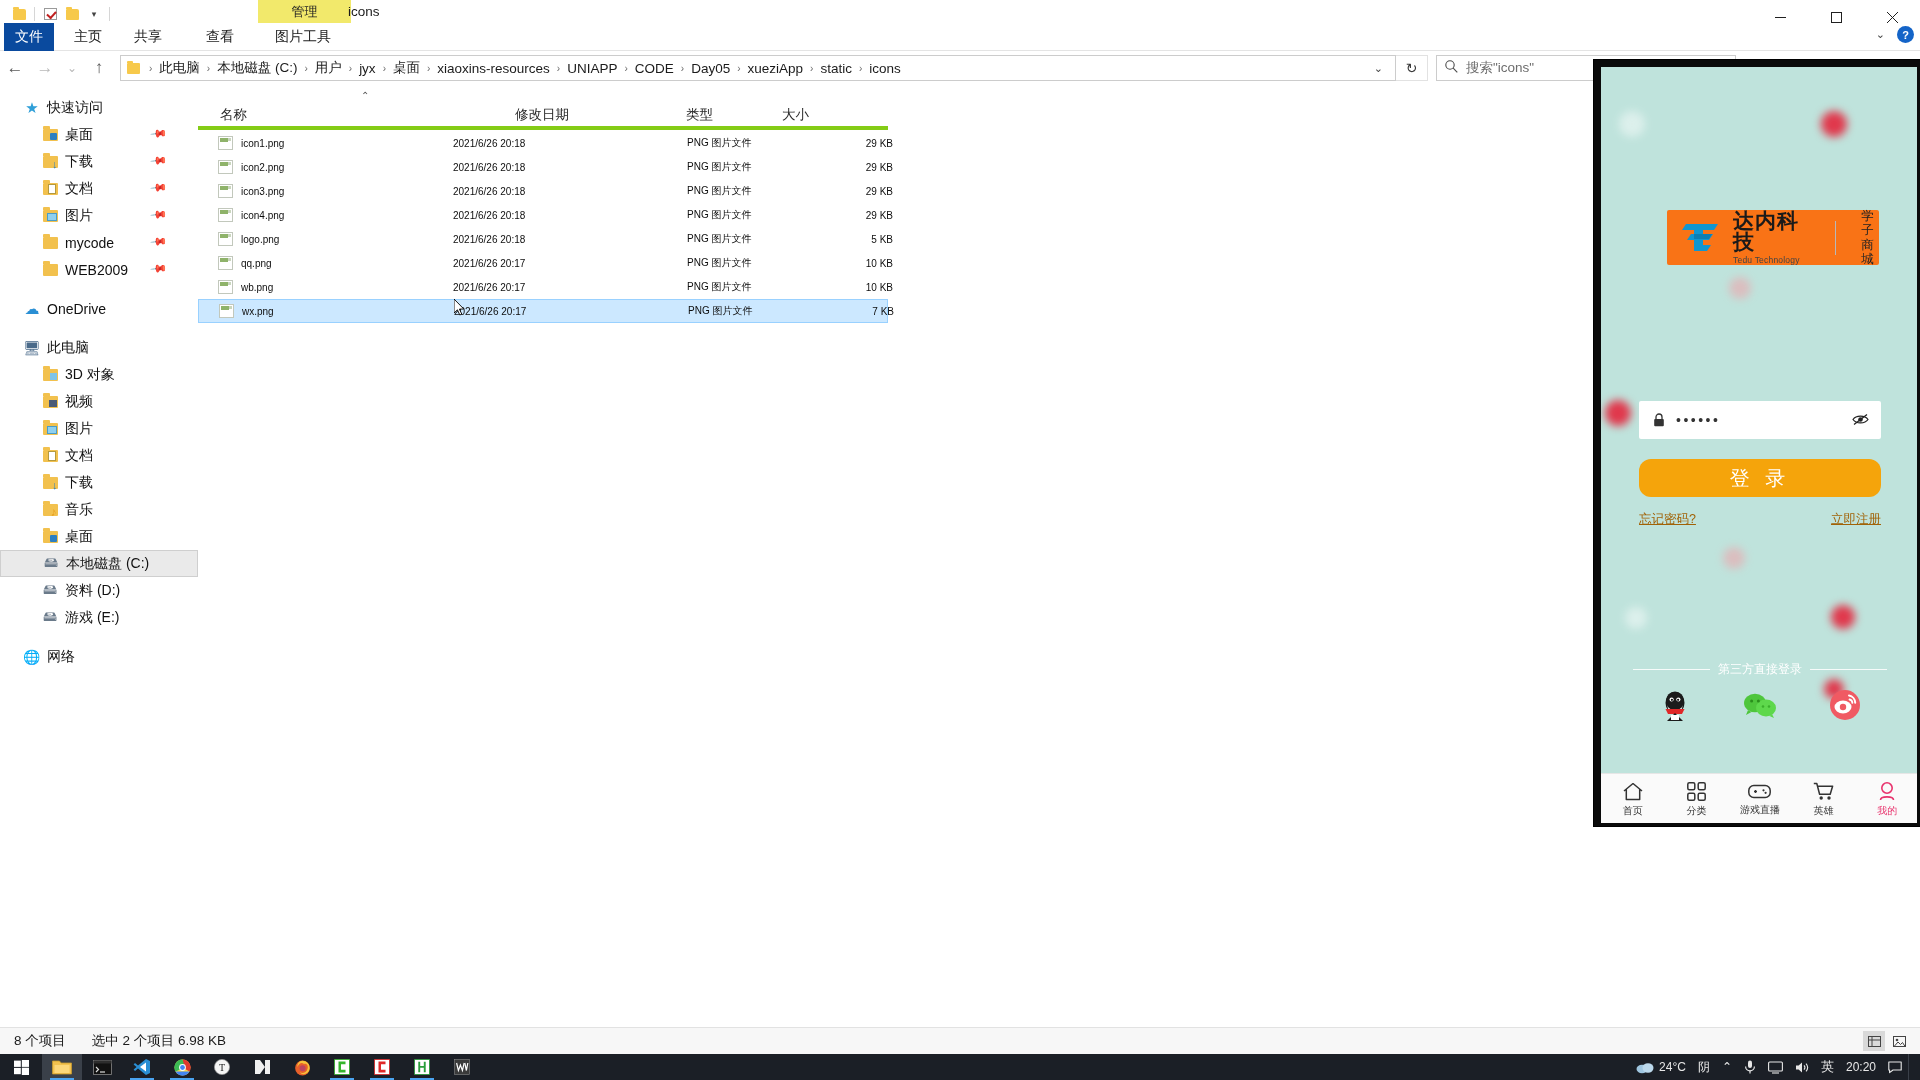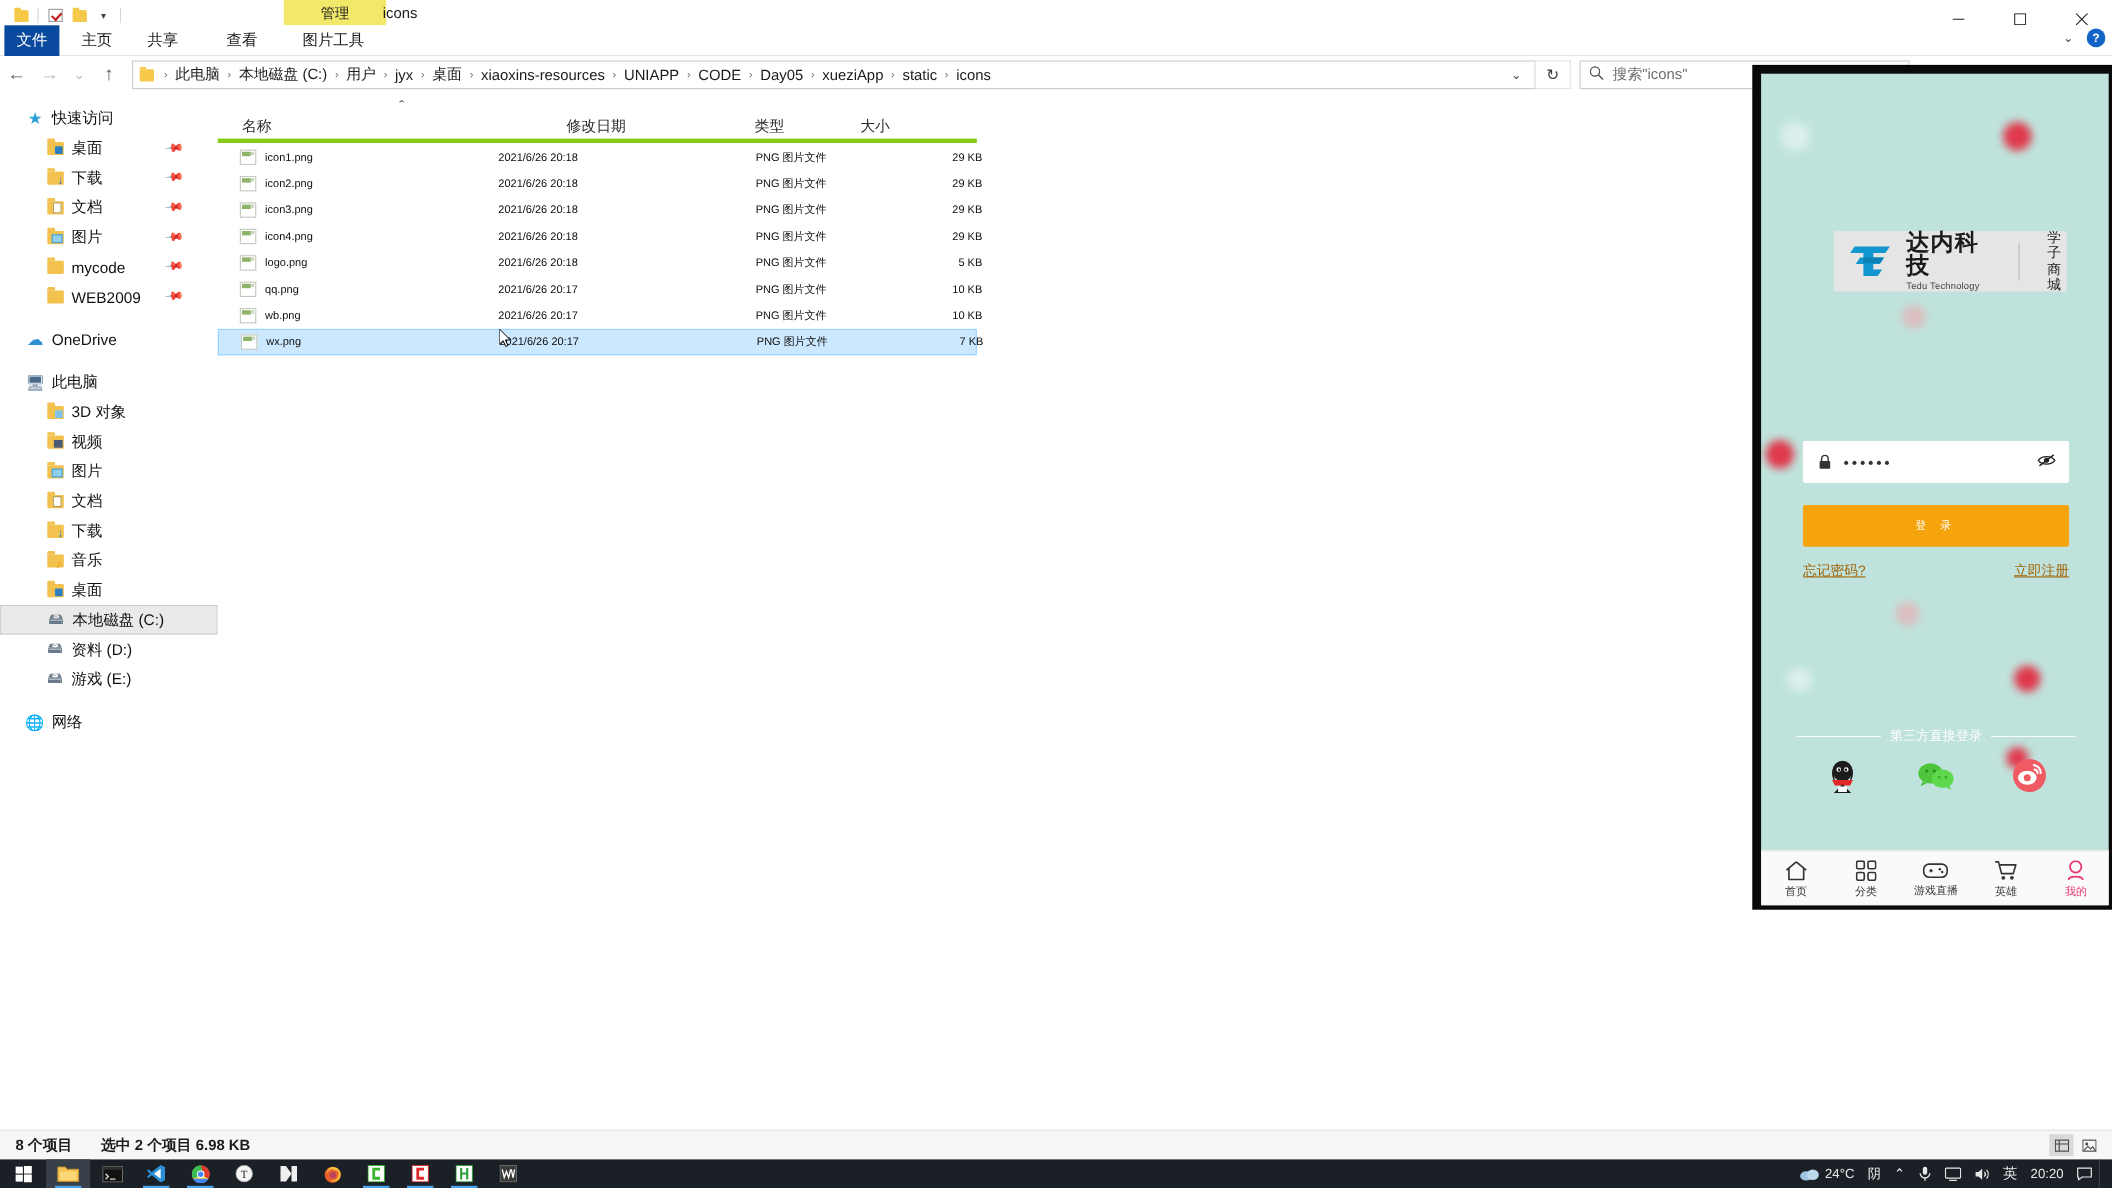--- a/index.html
+++ b/index.html
@@ -168,21 +168,21 @@
   .f-type { position:absolute; left:489px; }
   .f-size { position:absolute; left:540px; width:155px; text-align:right; }
 
   .cursor-arrow {
     position:absolute; left:256px; top:213px; width:12px; height:18px; pointer-events:none;
   }
 
   
   .statusbar {
     position:absolute; left:0; top:1027px; width:1920px; height:27px;
-    background:#f7f7f7; border-top:1px solid #e2e2e2; display:flex; align-items:center;font-weight:bold;
+    background:#f7f7f7; border-top:1px solid #e2e2e2; display:flex; align-items:center;
   }
   .st-text { font-size:13.5px; color:#1b1b1b; margin-left:14px; }
   .st-text.second { margin-left:26px; }
   .viewbtns { position:absolute; right:10px; top:3px; display:flex; gap:3px; }
   .vb { width:22px;height:20px;display:flex;align-items:center;justify-content:center; }
   .vb.active { background:#d9d9d9; }
 
   
   .phone {
     position:absolute; left:1594px; top:60px; width:326px; height:766px;
@@ -194,44 +194,44 @@
     position:absolute; left:4px; top:4px; width:318px; height:758px;
     background:#bfe3dc; overflow:hidden;
   }
   .bubble { position:absolute; border-radius:50%; filter:blur(4px); }
   .bub-red { background:#e0384c; }
   .bub-pink { background:#f2a0a8; opacity:.55; }
   .bub-white { background:#ffffff; opacity:.45; }
 
   .logo-card {
     position:absolute; left:66px; top:143px; width:212px; height:55px;
-    background:#e5e5e5; border-radius:2px; display:flex; align-items:center; padding-left:14px; gap:10px;
+    background:#f97316; border-radius:2px; display:flex; align-items:center; padding-left:14px; gap:10px;
   }
   .logo-mark { width:42px; height:36px; flex-shrink:0; }
   .logo-txt-cn { font-size:21px; color:#1a1a1a; font-weight:bold; letter-spacing:1px; line-height:1; }
   .logo-txt-en { font-size:8.5px; color:#444; letter-spacing:.2px; margin-top:3px; }
   .logo-div { width:1px; height:34px; background:#b8b8b8; margin:0 10px; }
   .logo-sub { font-size:12.5px; color:#222; line-height:1.15; text-align:center; }
 
   .inputwrap {
     position:absolute; left:38px; width:242px; height:38px; background:#fff; border-radius:2px;
     display:flex; align-items:center; padding:0 12px; gap:10px;
   }
   .in-user { top:280px; }
   .in-pass { top:334px; }
   .in-ic { width:15px; display:flex; justify-content:center; color:#555; }
   .in-ph { font-size:14px; color:#9a9a9a; }
   .in-dots { font-size:14px; color:#333; letter-spacing:2.5px; }
   .eye { margin-left:auto; color:#222; font-size:15px; }
 
   .loginbtn {
     position:absolute; left:38px; top:392px; width:242px; height:38px;
-    background:#f5a40b; border-radius:2px;
+    background:#f5a40b; border-radius:12px;
     display:flex; align-items:center; justify-content:center;
-    font-size:10px; color:#fff; letter-spacing:5px;
+    font-size:20px; color:#fff; letter-spacing:5px;
   }
   .linkrow { position:absolute; left:38px; top:444px; width:242px; display:flex; justify-content:space-between; }
   .flink { font-size:12.5px; color:#a16207; text-decoration:underline; }
 
   .divline {
     position:absolute; top:594px; left:32px; width:254px; display:flex; align-items:center; gap:8px;
   }
   .dl-line { flex:1; height:1px; background:#ffffff; opacity:.85; }
   .dl-text { font-size:12px; color:#ffffff; white-space:nowrap; }
 

